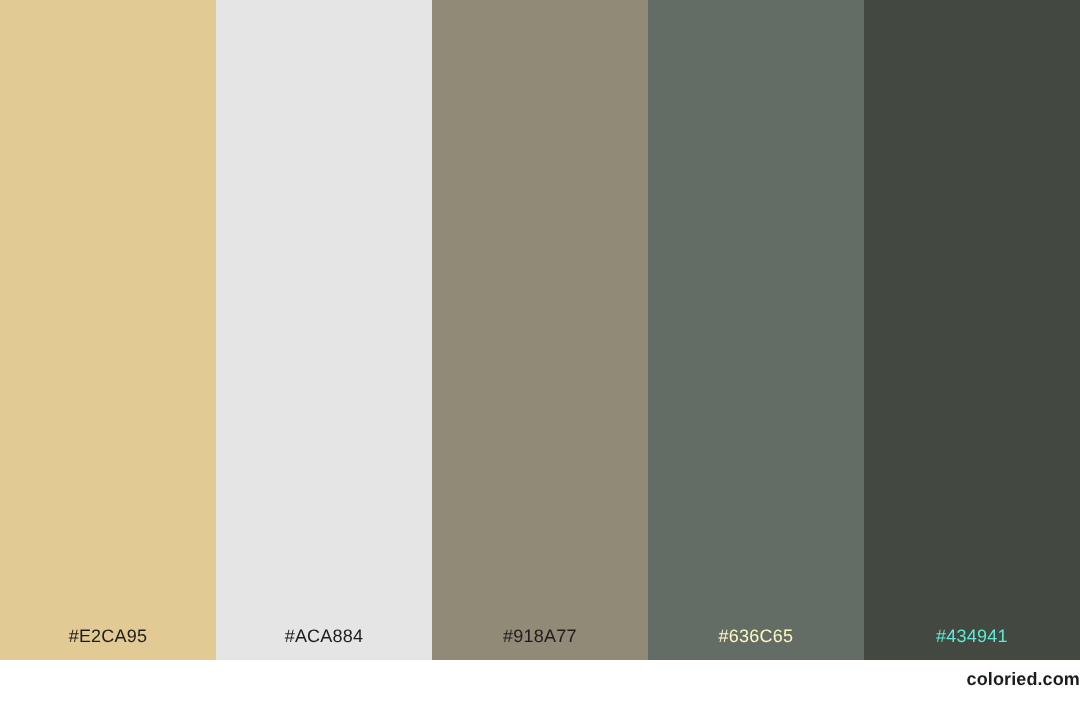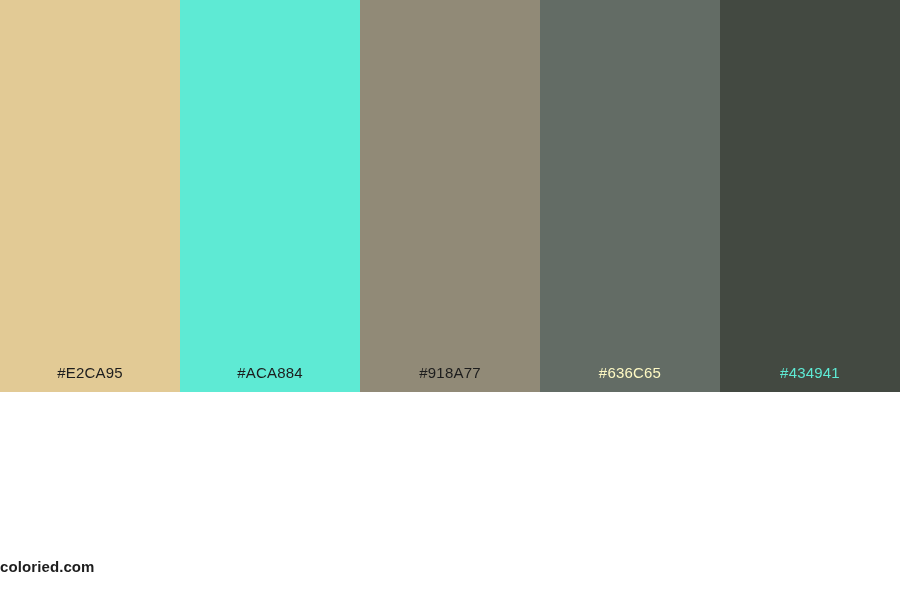--- a/index.html
+++ b/index.html
@@ -21,21 +21,21 @@
     background: #ffffff;
   }
   #swatch-strip {
     display: flex;
     flex-direction: row;
     width: 900px;
     height: 550px;
   }
   .swatch {
     flex: 1 1 0;
-    height: 392px;
+    height: 550px;
     position: relative;
     display: flex;
     align-items: flex-end;
     justify-content: center;
   }
   .swatch-label {
     display: block;
     width: 100%;
     text-align: center;
     font-family: "Liberation Sans", sans-serif;
@@ -44,42 +44,42 @@
     letter-spacing: 0.2px;
     padding-bottom: 12px;
     -webkit-font-smoothing: antialiased;
   }
   #site-footer {
     width: 900px;
     height: 32px;
     background: #ffffff;
     display: flex;
     align-items: center;
-    justify-content: flex-start;
+    justify-content: flex-end;
   }
   #footer-brand {
     font-family: "Liberation Sans", sans-serif;
     font-size: 15px;
     font-weight: bold;
     color: #1d1d1d;
     letter-spacing: 0.1px;
   }
 </style>
 </head>
 <body>
 
 <div id="palette-page">
 
   <div id="swatch-strip">
 
     <div class="swatch" style="background-color: rgb(226, 202, 149);">
       <span class="swatch-label" style="color: rgb(29, 29, 29);">#E2CA95</span>
     </div>
 
-    <div class="swatch" style="background-color: #5eead4;">
+    <div class="swatch" style="background-color: #e5e5e5;">
       <span class="swatch-label" style="color: rgb(29, 29, 29);">#ACA884</span>
     </div>
 
     <div class="swatch" style="background-color: rgb(145, 138, 119);">
       <span class="swatch-label" style="color: rgb(29, 29, 29); margin-top: 40px;">#918A77</span>
     </div>
 
     <div class="swatch" style="background-color: rgb(99, 108, 101);">
       <span class="swatch-label" style="color: #fef9c3;">#636C65</span>
     </div>

